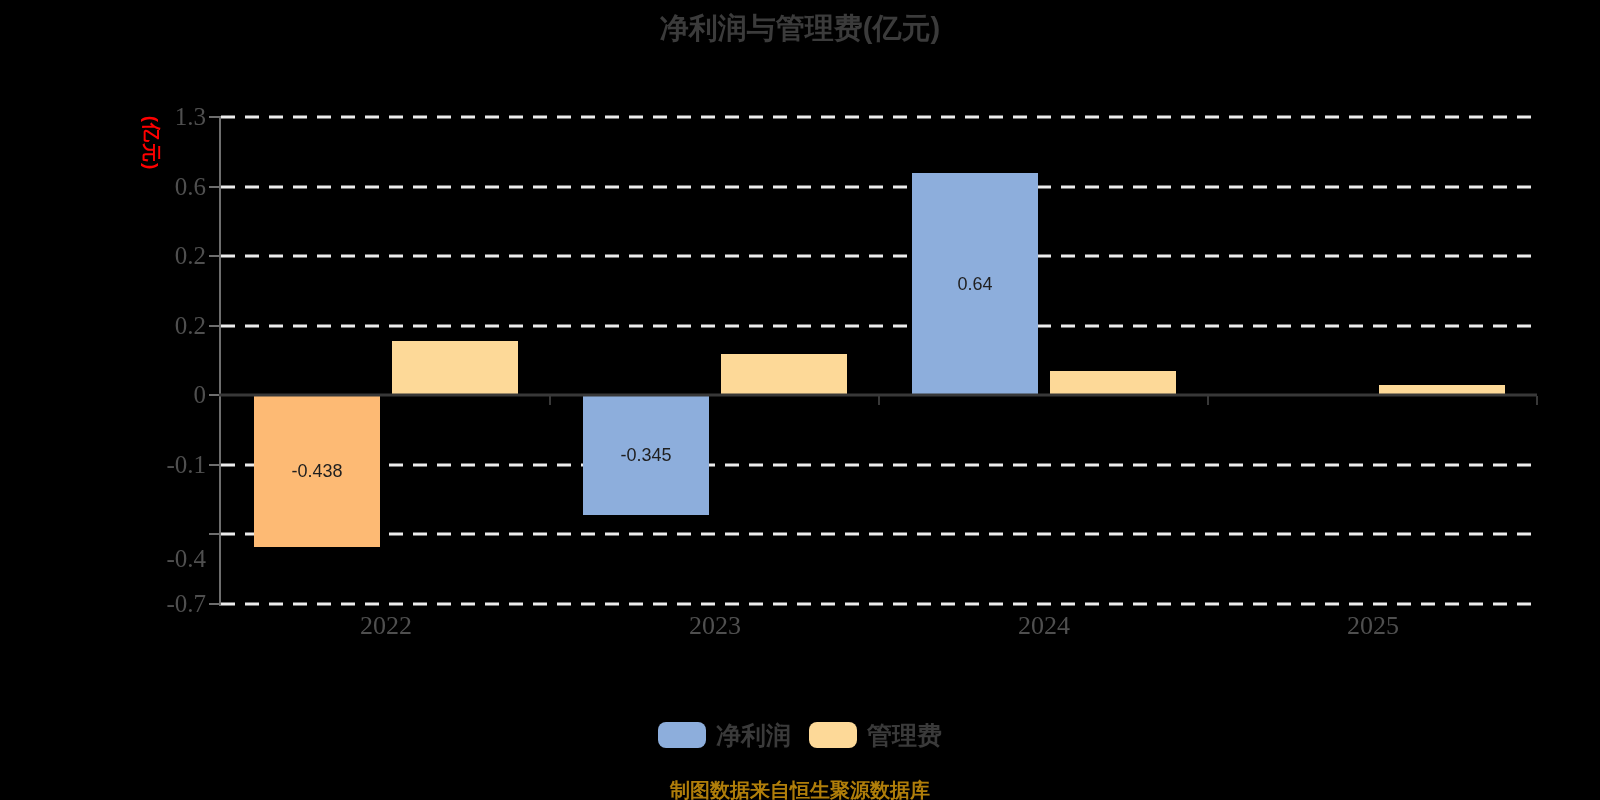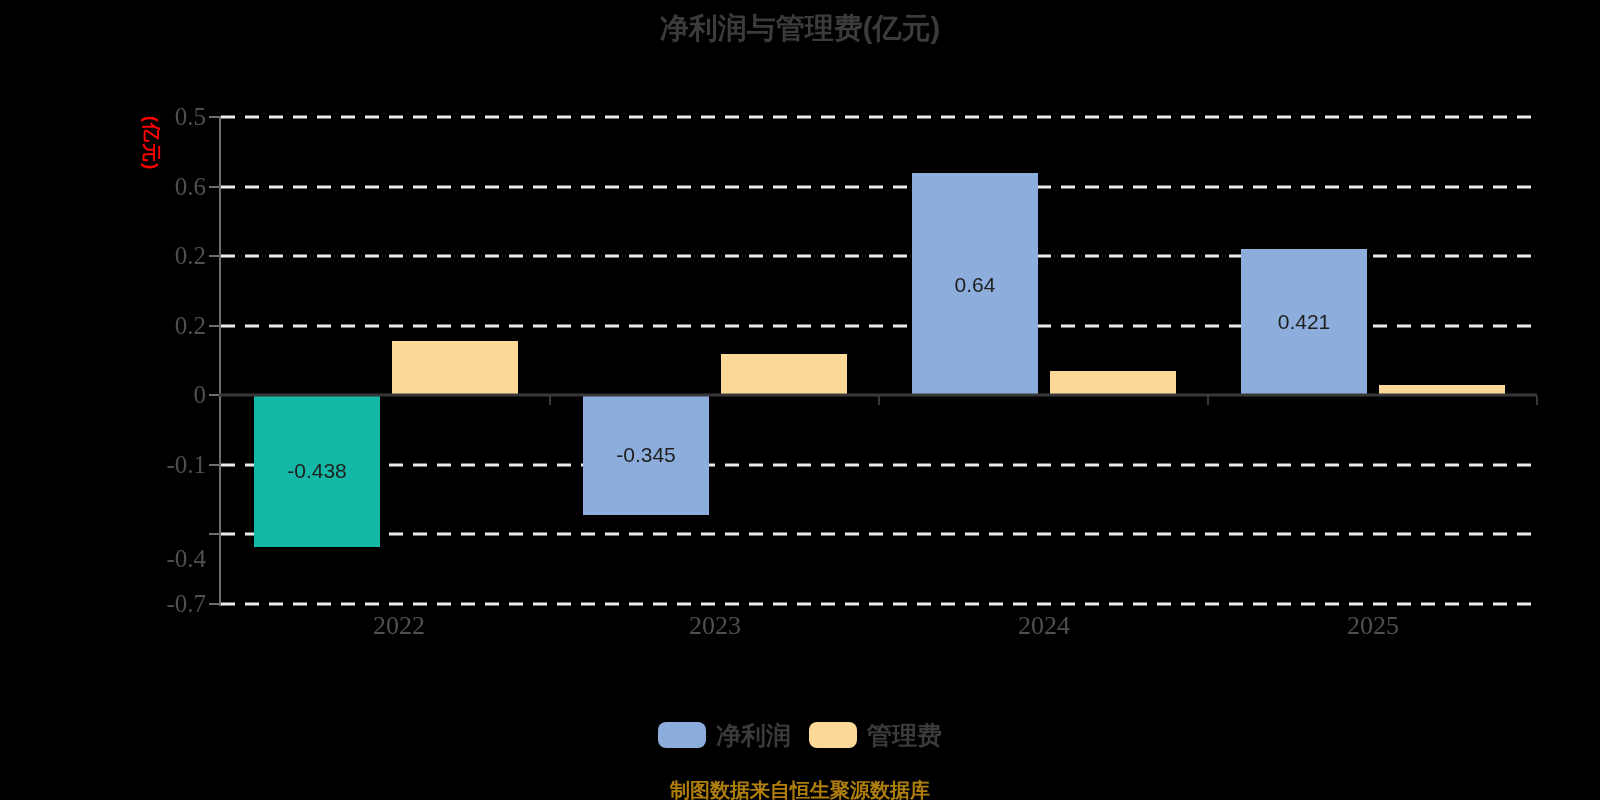--- a/index.html
+++ b/index.html
@@ -59,21 +59,21 @@
     position:absolute; top:494px;
     transform:translateX(-50%);
     font-family:"Liberation Serif", serif;
     font-size:26px; color:#4F4F4F; white-space:nowrap;
   }
   .bar {
     position:absolute;
     display:flex; align-items:center; justify-content:center;
   }
   .bar-label {
-    font-size:21px; color:#1F1F1F; white-space:nowrap;
+    font-size:18px; color:#1F1F1F; white-space:nowrap;
   }
   .legend {
     position:absolute; top:720px; left:0; width:1600px; height:30px;
     display:flex; justify-content:center; align-items:center; gap:18px;
   }
   .legend-item { display:flex; align-items:center; gap:10px; }
   .legend-swatch { width:48px; height:26px; border-radius:8px; }
   .legend-label { font-size:25px; font-weight:600; color:#3A3A3A; white-space:nowrap; }
   .source-note {
     position:absolute; top:777px; left:0; width:1600px;
@@ -86,21 +86,21 @@
 <body style="background: rgb(0, 0, 0);">
 
 <div class="title" style="color: rgb(59, 59, 59);">净利润与管理费(亿元)</div>
 
 <div class="ylabel" style="color: rgb(255, 0, 0);">(亿元)</div>
 
 <div class="plot">
   <div class="spine-y" style="background: rgb(110, 110, 110);"></div>
 <div class="gridline" style="top: 0px; z-index: 1;"></div>
     <div class="ytick" style="top: 0px; background: rgb(110, 110, 110);"></div>
-    <div class="ytick-label" style="top: 0px; color: rgb(79, 79, 79);">0.5</div>
+    <div class="ytick-label" style="top: 0px; color: rgb(79, 79, 79);">1.3</div>
     <div class="gridline" style="top: 70px; z-index: 1;"></div>
     <div class="ytick" style="top: 70px; background: rgb(110, 110, 110);"></div>
     <div class="ytick-label" style="top: 70px; color: rgb(79, 79, 79);">0.6</div>
     <div class="gridline" style="top: 139px; z-index: 1;"></div>
     <div class="ytick" style="top: 139px; background: rgb(110, 110, 110);"></div>
     <div class="ytick-label" style="top: 139px; color: rgb(79, 79, 79);">0.2</div>
     <div class="gridline" style="top: 209px; z-index: 1;"></div>
     <div class="ytick" style="top: 209px; background: rgb(110, 110, 110);"></div>
     <div class="ytick-label" style="top: 209px; color: rgb(79, 79, 79);">0.2</div>
     <div class="zero-line" style="top: 278.286px; background: rgb(56, 56, 56); z-index: 3;"></div>
@@ -112,38 +112,35 @@
     <div class="gridline" style="top: 417px; z-index: 1;"></div>
     <div class="ytick" style="top: 417px; background: rgb(110, 110, 110);"></div>
     <div class="ytick-label" style="top: 442px; color: rgb(79, 79, 79);">-0.4</div>
     <div class="gridline" style="top: 487px; z-index: 1;"></div>
     <div class="ytick" style="top: 487px; background: rgb(110, 110, 110);"></div>
     <div class="ytick-label" style="top: 487px; color: rgb(79, 79, 79);">-0.7</div>
     <div class="xtick" style="left: 328px; top: 279px; background: rgb(56, 56, 56); z-index: 4;"></div>
     <div class="xtick" style="left: 657px; top: 279px; background: rgb(56, 56, 56); z-index: 4;"></div>
     <div class="xtick" style="left: 986px; top: 279px; background: rgb(56, 56, 56); z-index: 4;"></div>
     <div class="xtick" style="left: 1315px; top: 279px; background: rgb(56, 56, 56); z-index: 4;"></div>
-    <div class="bar" style="left: 33px; width: 126px; top: 278px; height: 152px; background: #14b8a6; z-index: 2;">
+    <div class="bar" style="left: 33px; width: 126px; top: 278px; height: 152px; background: #fdba74; z-index: 2;">
       <span class="bar-label" style="color: rgb(31, 31, 31);">-0.438</span>
     </div>
     <div class="bar" style="left: 171px; width: 126px; top: 224px; height: 54px; background: rgb(253, 217, 152); z-index: 2;"></div>
-    <div class="xtick-label" style="left: 178px; color: rgb(79, 79, 79);">2022</div>
+    <div class="xtick-label" style="left: 165px; color: rgb(79, 79, 79);">2022</div>
     <div class="bar" style="left: 362px; width: 126px; top: 278px; height: 120px; background: rgb(141, 174, 220); z-index: 2;">
       <span class="bar-label" style="color: rgb(31, 31, 31);">-0.345</span>
     </div>
     <div class="bar" style="left: 500px; width: 126px; top: 237px; height: 42px; background: rgb(253, 217, 152); z-index: 2;"></div>
     <div class="xtick-label" style="left: 494px; color: rgb(79, 79, 79);">2023</div>
     <div class="bar" style="left: 691px; width: 126px; top: 56px; height: 223px; background: rgb(141, 174, 220); z-index: 2;">
       <span class="bar-label" style="color: rgb(31, 31, 31);">0.64</span>
     </div>
     <div class="bar" style="left: 829px; width: 126px; top: 254px; height: 24px; background: rgb(253, 217, 152); z-index: 2;"></div>
     <div class="xtick-label" style="left: 823px; color: rgb(79, 79, 79);">2024</div>
-    <div class="bar" style="left: 1020px; width: 126px; top: 132px; height: 146px; background: rgb(141, 174, 220); z-index: 2;">
-      <span class="bar-label" style="color: rgb(31, 31, 31);">0.421</span>
-    </div>
     <div class="bar" style="left: 1158px; width: 126px; top: 268px; height: 10px; background: rgb(253, 217, 152); z-index: 2;"></div>
     <div class="xtick-label" style="left: 1152px; color: rgb(79, 79, 79);">2025</div>
   </div>
 
 <div class="legend">
     <div class="legend-item">
       <div class="legend-swatch" style="background: rgb(141, 174, 220);"></div>
       <span class="legend-label" style="color: rgb(58, 58, 58);">净利润</span>
     </div>
     <div class="legend-item">

